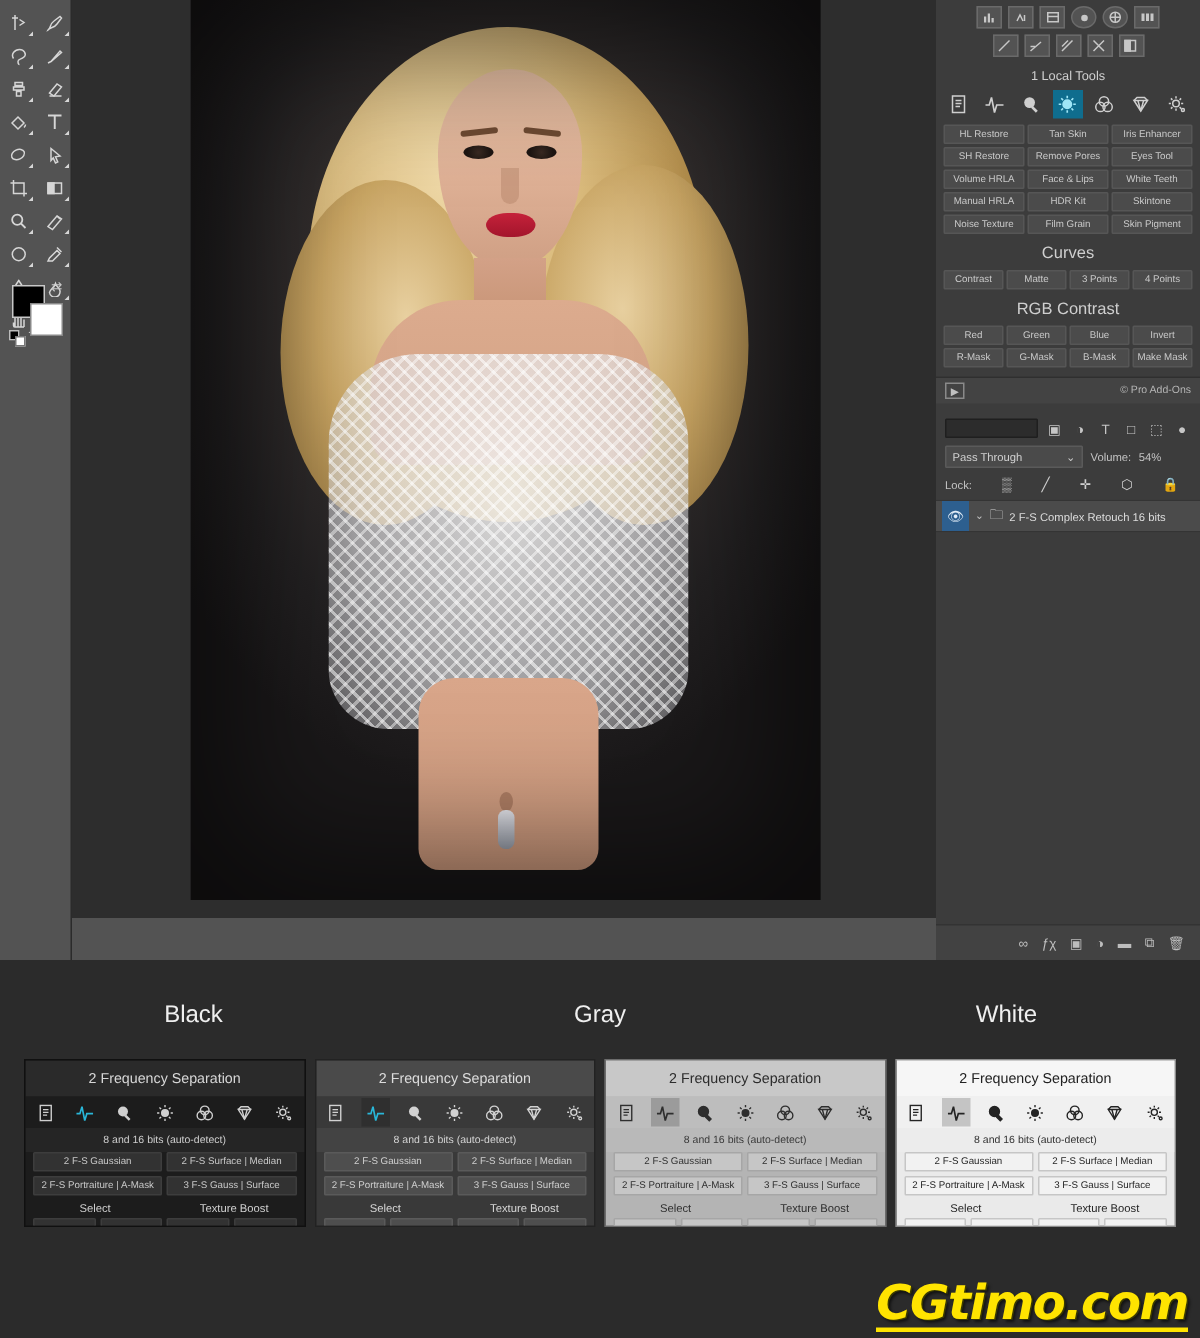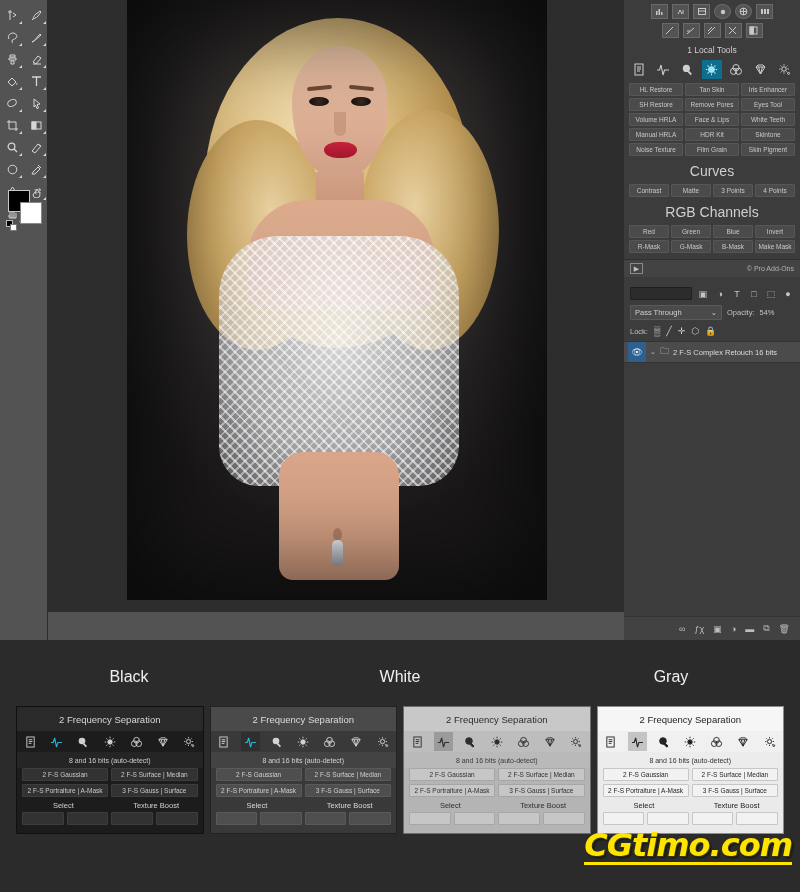--- a/index.html
+++ b/index.html
@@ -173,21 +173,21 @@
   }
   .ti.active { background:#0f6d8e; }
   .btn-grid { display:grid; gap:2px; padding:3px 5px; }
   .g3 { grid-template-columns: repeat(3,1fr); }
   .g4 { grid-template-columns: repeat(4,1fr); }
   .pbtn {
     background:#4b4b4b; border:1px solid #565656; color:#c9c9c9;
     font-size:6.5px; text-align:center; height:13px; line-height:11px;
     border-radius:1px; white-space:nowrap; overflow:hidden;
   }
-  .sub-head { text-align:center; color:#cfcfcf; font-size:14px; padding:4px 0 2px; }
+  .sub-head { text-align:center; color:#cfcfcf; font-size:11px; padding:4px 0 2px; }
 
   #footer-bar {
     display:flex; align-items:center; justify-content:space-between;
     background:#434343; border-top:1px solid #2f2f2f;
     padding:3px 6px; margin-top:3px; height:18px;
   }
   #footer-bar .sq {
     width:13px; height:11px; border:1px solid #8a8a8a; color:#c0c0c0;
     font-size:7px; display:flex; align-items:center; justify-content:center;
   }
@@ -202,21 +202,21 @@
     flex:1; height:13px; background:#2c2c2c; border:1px solid #1f1f1f; border-radius:1px;
   }
   .lay-ic { color:#c6c6c6; font-size:9px; width:12px; text-align:center; }
   .lay-row2 { display:flex; align-items:center; gap:5px; padding:1px 6px 4px; }
   #blend-select {
     width:92px; height:15px; background:#4a4a4a; border:1px solid #5a5a5a;
     color:#d0d0d0; font-size:7.5px; display:flex; align-items:center;
     justify-content:space-between; padding:4px 4px; border-radius:1px;
   }
   .lbl { color:#c2c2c2; font-size:7.5px; }
-  .lay-row3 { display:flex; align-items:center; gap:6px; padding:2px 6px 5px; }
+  .lay-row3 { display:flex; align-items:center; gap:20px; padding:2px 6px 5px; }
   .lay-row3 span.ic { color:#cfcfcf; font-size:9px; }
   #layer-item {
     display:flex; align-items:center; gap:4px; height:22px;
     background:#4b4b4b; border-top:1px solid #343434; border-bottom:1px solid #343434;
     padding:0 4px;
   }
   #layer-item .eye-box {
     width:18px; height:20px; background:#2d5f8f; display:flex;
     align-items:center; justify-content:center; color:#e3eef8; font-size:9px;
   }
@@ -242,21 +242,21 @@
     padding-top:22px; font-weight:400;
   }
   #scheme-labels {
     display:flex; margin-top:28px;gap:13px;
   }
   .scheme-label {
     flex:1; text-align:center; color:#efefef; font-size:16px;
   }
   #scheme-cards { display:flex; margin-top:20px; padding:0 16px; gap:6px; }
   .card {
-    flex:1; height:128px; overflow:hidden; position:relative;
+    flex:1; height:112px; overflow:hidden; position:relative;
     border:1px solid rgba(0,0,0,.4);
   }
   .card .c-title {
     text-align:center; font-size:9.5px; padding:7px 0 6px;
   }
   .card .c-iconbar {
     display:flex; justify-content:space-around; align-items:center;
     height:21px;
   }
   .card .c-ic { width:19px; height:19px; display:flex; align-items:center; justify-content:center; }
@@ -305,21 +305,21 @@
   .th-white .c-title { background:#f6f6f6; color:#222; }
   .th-white .c-iconbar { background:#f0f0f0; }
   .th-white .c-ic svg { stroke:#242424 !important; }
   .th-white .c-sub { color:#333; background:#ececec;}
   .th-white .c-btn { background:#f2f2f2; border:1px solid #c6c6c6; color:#262626; }
   .th-white .c-heads div { color:#242424; }
   .th-white .act { background:#c4c4c4; }
 
   
   #watermark {
-    position:absolute; right:8px; bottom:27px;
+    position:absolute; right:8px; bottom:4px;
     font-family:"DejaVu Sans", sans-serif;
     font-size:32px; font-weight:bold; font-style:italic;
     color:#ffe400; letter-spacing:-1px;
     text-shadow: 1px 1px 0 #3a3a00, 2px 2px 2px rgba(0,0,0,.6);
     border-bottom:3px solid #ffe400;
     line-height:1;
     padding-bottom:1px;
     text-align:center;
   }
 </style>
@@ -634,21 +634,21 @@
       </div>
 
       <div class="sub-head">Curves</div>
       <div class="btn-grid g4">
         <div class="pbtn">Contrast</div>
         <div class="pbtn">Matte</div>
         <div class="pbtn">3 Points</div>
         <div class="pbtn">4 Points</div>
       </div>
 
-      <div class="sub-head">RGB Channels</div>
+      <div class="sub-head">RGB Contrast</div>
       <div class="btn-grid g4">
         <div class="pbtn">Red</div>
         <div class="pbtn">Green</div>
         <div class="pbtn">Blue</div>
         <div class="pbtn">Invert</div>
         <div class="pbtn">R-Mask</div>
         <div class="pbtn">G-Mask</div>
         <div class="pbtn">B-Mask</div>
         <div class="pbtn">Make Mask</div>
       </div>
@@ -669,21 +669,21 @@
         <span class="lay-ic">□</span>
         <span class="lay-ic">⬚</span>
         <span class="lay-ic">●</span>
       </div>
 
       <div class="lay-row2">
         <div id="blend-select">
           <span>Pass Through</span>
           <span>⌄</span>
         </div>
-        <span class="lbl">Opacity:</span>
+        <span class="lbl">Volume:</span>
         <span class="lbl">54%</span>
       </div>
 
       <div class="lay-row3">
         <span class="lbl">Lock:</span>
         <span class="ic">▒</span>
         <span class="ic">╱</span>
         <span class="ic">✛</span>
         <span class="ic">⬡</span>
         <span class="ic">🔒</span>
@@ -706,22 +706,22 @@
       <span>⧉</span>
       <span>🗑</span>
     </div>
   </div>
 </div>
 
 <div id="promo">
 
   <div id="scheme-labels">
     <div class="scheme-label">Black</div>
+    <div class="scheme-label">Gray</div>
     <div class="scheme-label">White</div>
-    <div class="scheme-label">Gray</div>
   </div>
 
   <div id="scheme-cards">
 
     <div class="card th-black">
       <div class="c-title">2 Frequency Separation</div>
       <div class="c-iconbar">
         <div class="c-ic">
             <svg width="11" height="12" viewBox="0 0 12 13" fill="none" stroke="#cfcfcf" stroke-width="1">
               <rect x="2" y="1" width="8" height="11"></rect>

